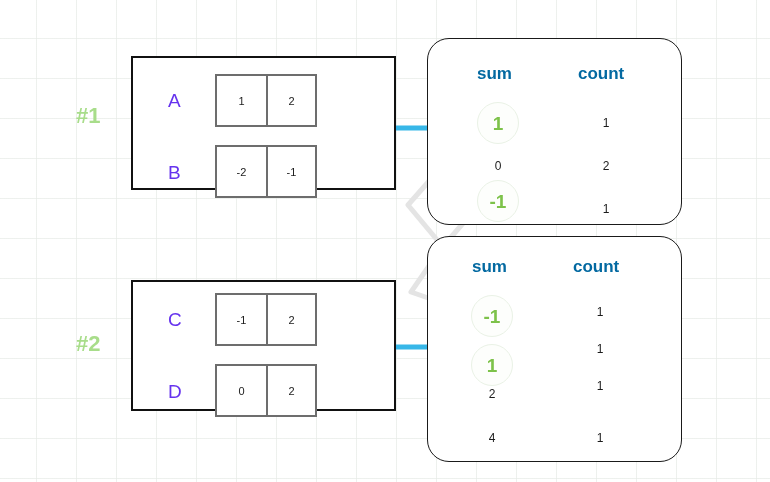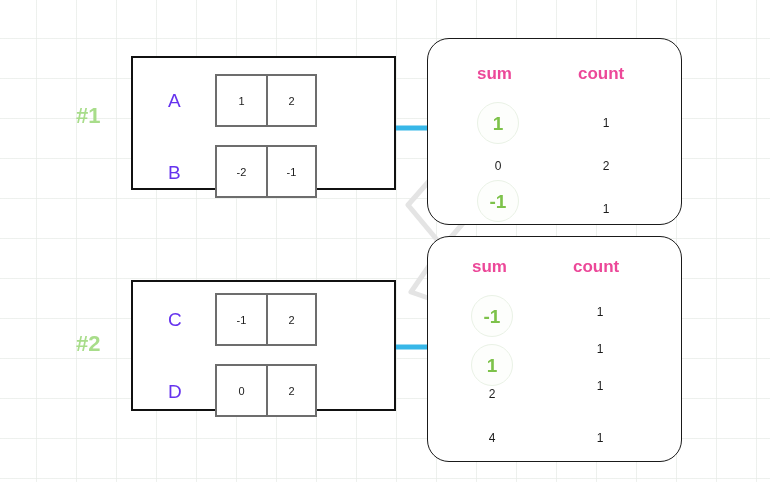--- a/index.html
+++ b/index.html
@@ -63,21 +63,21 @@
   
   .agg-box{
     position:absolute;
     border:1.6px solid #1a1a1a;
     border-radius:22px;
     background:#ffffff;
     box-sizing:border-box;
   }
   .agg-head{
     position:absolute;
-    color:#ec4899;
+    color:#0369a1;
     font-size:17px;
     font-weight:700;
     line-height:1;
   }
   .agg-val{
     position:absolute;
     font-size:12px;
     color:#1b1b1b;
     line-height:1;
     text-align:center;

